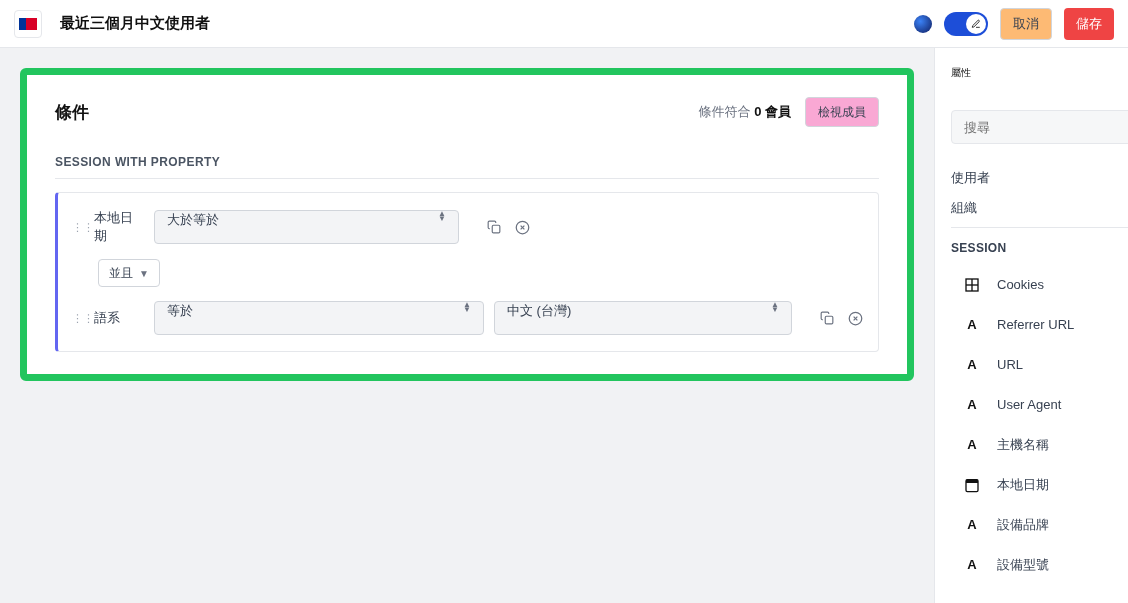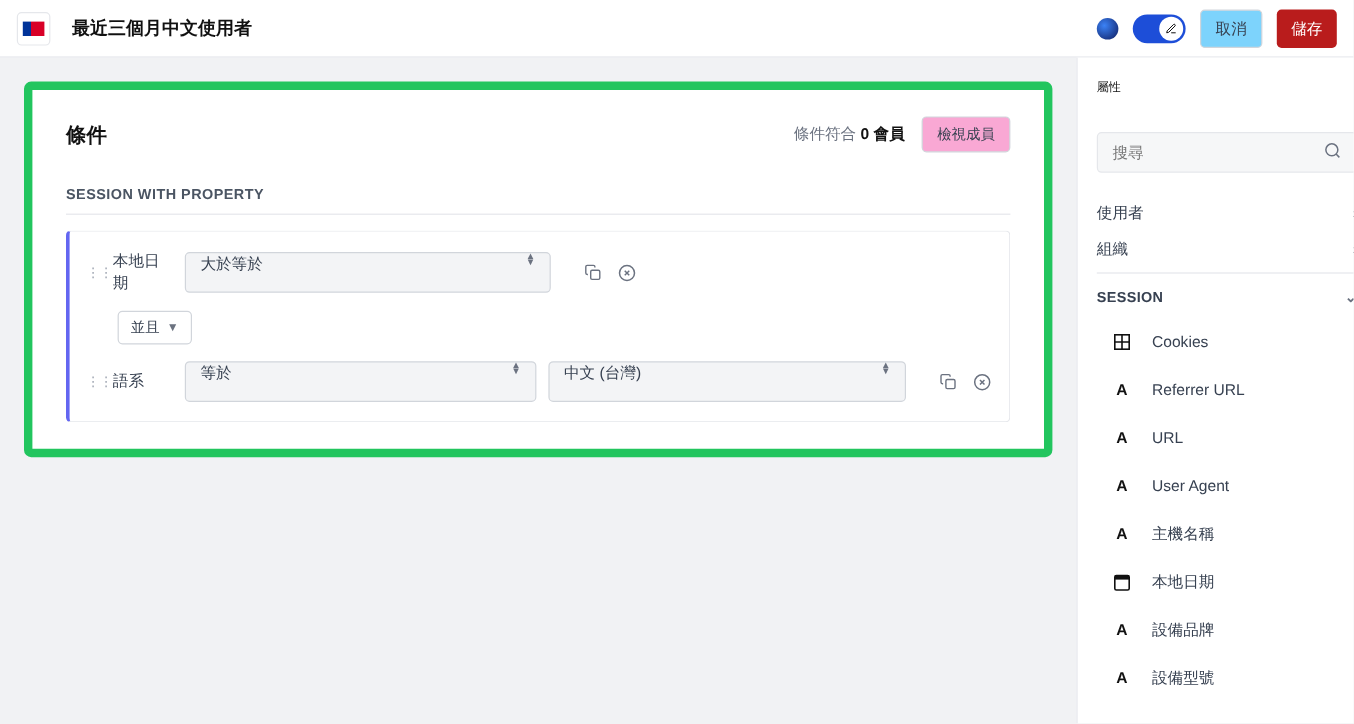--- a/index.html
+++ b/index.html
@@ -8,43 +8,43 @@
 .header { height: 48px; background: #fff; border-bottom: 1px solid #e5e7eb; display: flex; align-items: center; padding: 0 14px; }
 .flag-box { width: 28px; height: 28px; border: 1px solid #e5e7eb; border-radius: 4px; display: flex; align-items: center; justify-content: center; margin-right: 18px; }
 .flag { width: 18px; height: 12px; background: linear-gradient(to right, #003399 0 40%, #d80027 40% 100%); position: relative; }
 .title { font-size: 15px; font-weight: 600; color: #111; flex: 1; }
 .header-right { display: flex; align-items: center; gap: 12px; }
 .status-dot { width: 18px; height: 18px; border-radius: 50%; background: radial-gradient(circle at 35% 35%, #3b82f6, #0e1b5e); }
 .toggle { width: 44px; height: 24px; border-radius: 12px; background: #1d4ed8; position: relative; }
 .toggle-knob { position: absolute; right: 2px; top: 2px; width: 20px; height: 20px; border-radius: 50%; background: #fff; display: flex; align-items: center; justify-content: center; }
 .pencil { width: 10px; height: 10px; }
 .btn { height: 32px; padding: 0 12px; border-radius: 4px; font-size: 13px; border: none; cursor: pointer; }
-.btn-secondary { background: #7dd3fc; border: 1px solid #d1d5db; color: #374151; }
-.btn-primary { background: #b91c1c; color: #fff; }
+.btn-secondary { background: #fdba74; border: 1px solid #d1d5db; color: #374151; }
+.btn-primary { background: #ef4444; color: #fff; }
 
 .main { display: flex; height: calc(603px - 48px); }
 .content { flex: 1; padding: 20px; }
 .card { background: #fff; border: 7px solid #22c55e; border-radius: 6px; padding: 22px 28px; }
 .card-header { display: flex; align-items: center; justify-content: space-between; margin-bottom: 28px; }
 .card-title { font-size: 17px; font-weight: 600; color: #111; }
 .card-right { display: flex; align-items: center; gap: 14px; }
 .match-text { font-size: 13px; color: #6b7280; }
 .match-text b { color: #111; font-weight: 600; }
 .btn-outline { background: #f9a8d4; border: 1px solid #d1d5db; color: #374151; font-size: 12px; height: 30px; padding: 0 12px; border-radius: 4px; cursor: pointer; }
 
 .section-label { font-size: 12px; font-weight: 600; letter-spacing: 0.4px; color: #4b5563; padding-bottom: 9px; border-bottom: 1px solid #e5e7eb; margin-bottom: 13px; }
 
 .condition-block { border: 1px solid #e5e7eb; border-left: 3px solid #6366f1; border-radius: 4px; padding: 16px 14px; }
 .condition-row { display: flex; align-items: center; gap: 10px; }
 .condition-row + .condition-row { margin-top: 14px; }
 .drag { width: 12px; color: #9ca3af; font-size: 11px; cursor: grab; }
 .field-label { font-size: 13px; color: #374151; width: 50px; }
 .select { height: 34px; border: 1px solid #d1d5db; border-radius: 4px; background: #f3f4f6; display: flex; align-items: flex-start; justify-content: space-between; padding: 0 12px; font-size: 13px; color: #374151; cursor: pointer; }
 .select.op1 { width: 305px; }
-.select.op2 { width: 293px; gap: 22px; }
+.select.op2 { width: 330px; gap: 22px; }
 .date-input { height: 34px; width: 271px; border: 1px solid #d1d5db; border-radius: 4px; background: #f3f4f6; display: flex; align-items: center; justify-content: space-between; padding: 0 12px; font-size: 13px; color: #374151; cursor: pointer; }
 .select.val2 { width: 298px; }
 .icon-btn { width: 18px; height: 18px; color: #6b7280; cursor: pointer; display: flex; align-items: center; justify-content: center; }
 .and-chip { display: inline-flex; align-items: center; gap: 6px; height: 28px; border: 1px solid #d1d5db; border-radius: 4px; padding: 0 10px; font-size: 12px; color: #374151; margin-left: 26px; cursor: pointer; }
 .caret { font-size: 10px; color: #6b7280; }
 .chev-vert { display: flex; flex-direction: column; line-height: 5px; font-size: 8px; color: #6b7280; }
 
 .sidebar { width: 286px; background: #fff; border-left: 1px solid #e5e7eb; padding: 18px 16px; display: flex; flex-direction: column; }
 .sidebar-title { font-size: 10px; font-weight: 400; color: #111; margin-bottom: 30px; }
 .search-box { height: 36px; border: 1px solid #e5e7eb; border-radius: 4px; background: #f6f7f8; display: flex; align-items: center; padding: 0 12px; margin-bottom: 18px; }

